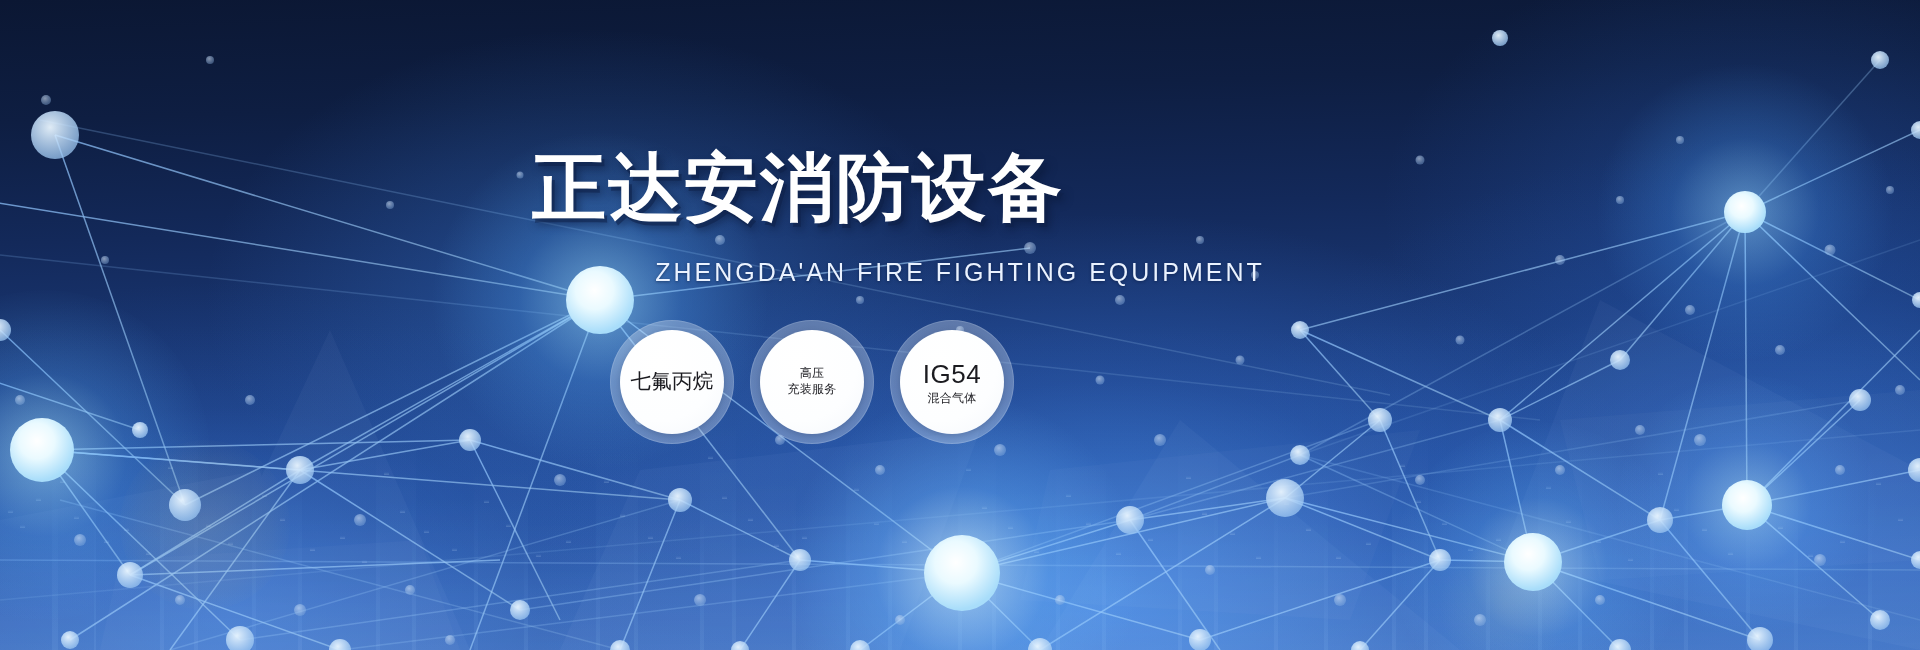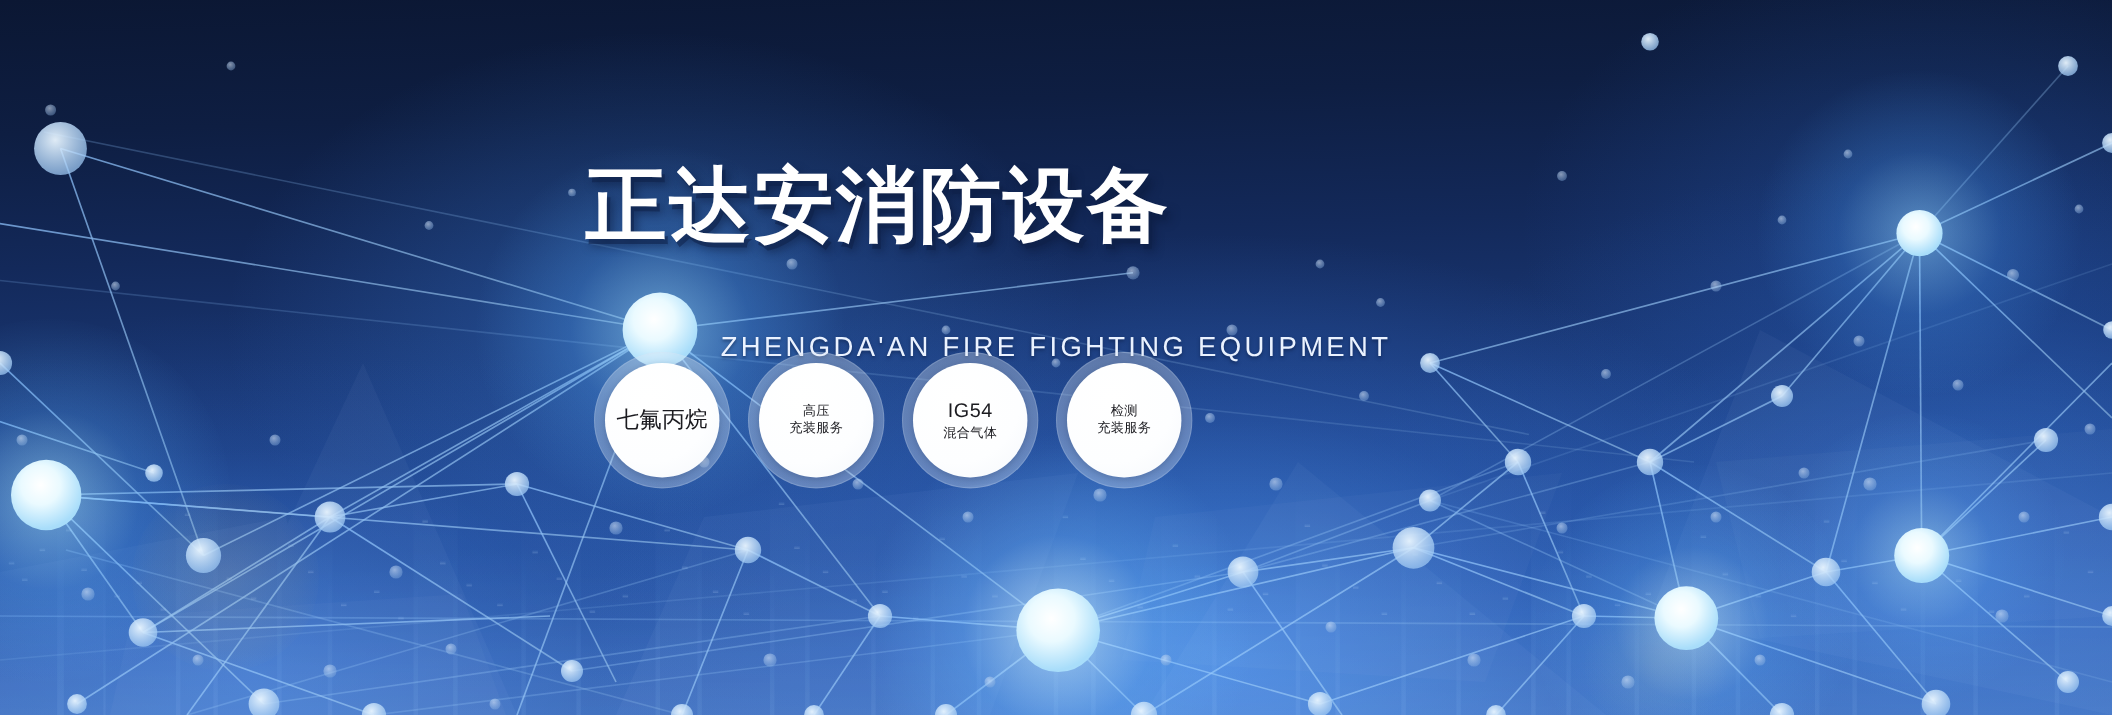--- a/index.html
+++ b/index.html
@@ -57,21 +57,21 @@
     font-weight:bold;
     color:#ffffff;
     letter-spacing:2px;
     line-height:1;
     text-shadow:
       3px 4px 0 rgba(14,32,72,.55),
       5px 6px 9px rgba(8,20,50,.50);
     font-family:"DejaVu Sans","Liberation Sans",sans-serif;
   }
   .sub-title-wrap{
-    position:absolute; left:0; top:258px; width:1920px; text-align:center;margin-top:44px;
+    position:absolute; left:0; top:258px; width:1920px; text-align:center;
   }
   .sub-title{
     display:inline-block;
     font-size:25px;
     color:#eaf2ff;
     letter-spacing:3.0px;
     font-weight:400;
     text-shadow:0 1px 3px rgba(10,25,60,.55);
     font-family:"Liberation Sans","DejaVu Sans",sans-serif;
   }
@@ -101,21 +101,21 @@
   .badge-line{
     color:#1b1b20;
     font-size:12px;
     line-height:1.32;
     white-space:nowrap;
     font-family:"DejaVu Sans","Liberation Sans",sans-serif;
     letter-spacing:.3px;
   }
   .badge.single .badge-line{ font-size:20.5px; }
   .badge-line.latin{
-    font-size:18px;
+    font-size:26px;
     font-family:"Liberation Sans","DejaVu Sans",sans-serif;
     letter-spacing:.5px;
   }
 </style>
 </head>
 <body>
 
 <div id="banner">
 
   <svg class="cityscape" viewBox="0 0 1920 470" preserveAspectRatio="none">
@@ -531,22 +531,16 @@
             <div class="badge-line">高压</div>
             <div class="badge-line">充装服务</div>
           </div>
         </div>
         <div class="badge">
           <div class="badge-inner">
             <div class="badge-line latin">IG54</div>
             <div class="badge-line">混合气体</div>
           </div>
         </div>
-        <div class="badge">
-          <div class="badge-inner">
-            <div class="badge-line">检测</div>
-            <div class="badge-line">充装服务</div>
-          </div>
-        </div>
       </div>
 
   </div>
 </div>
 
 </body></html>

